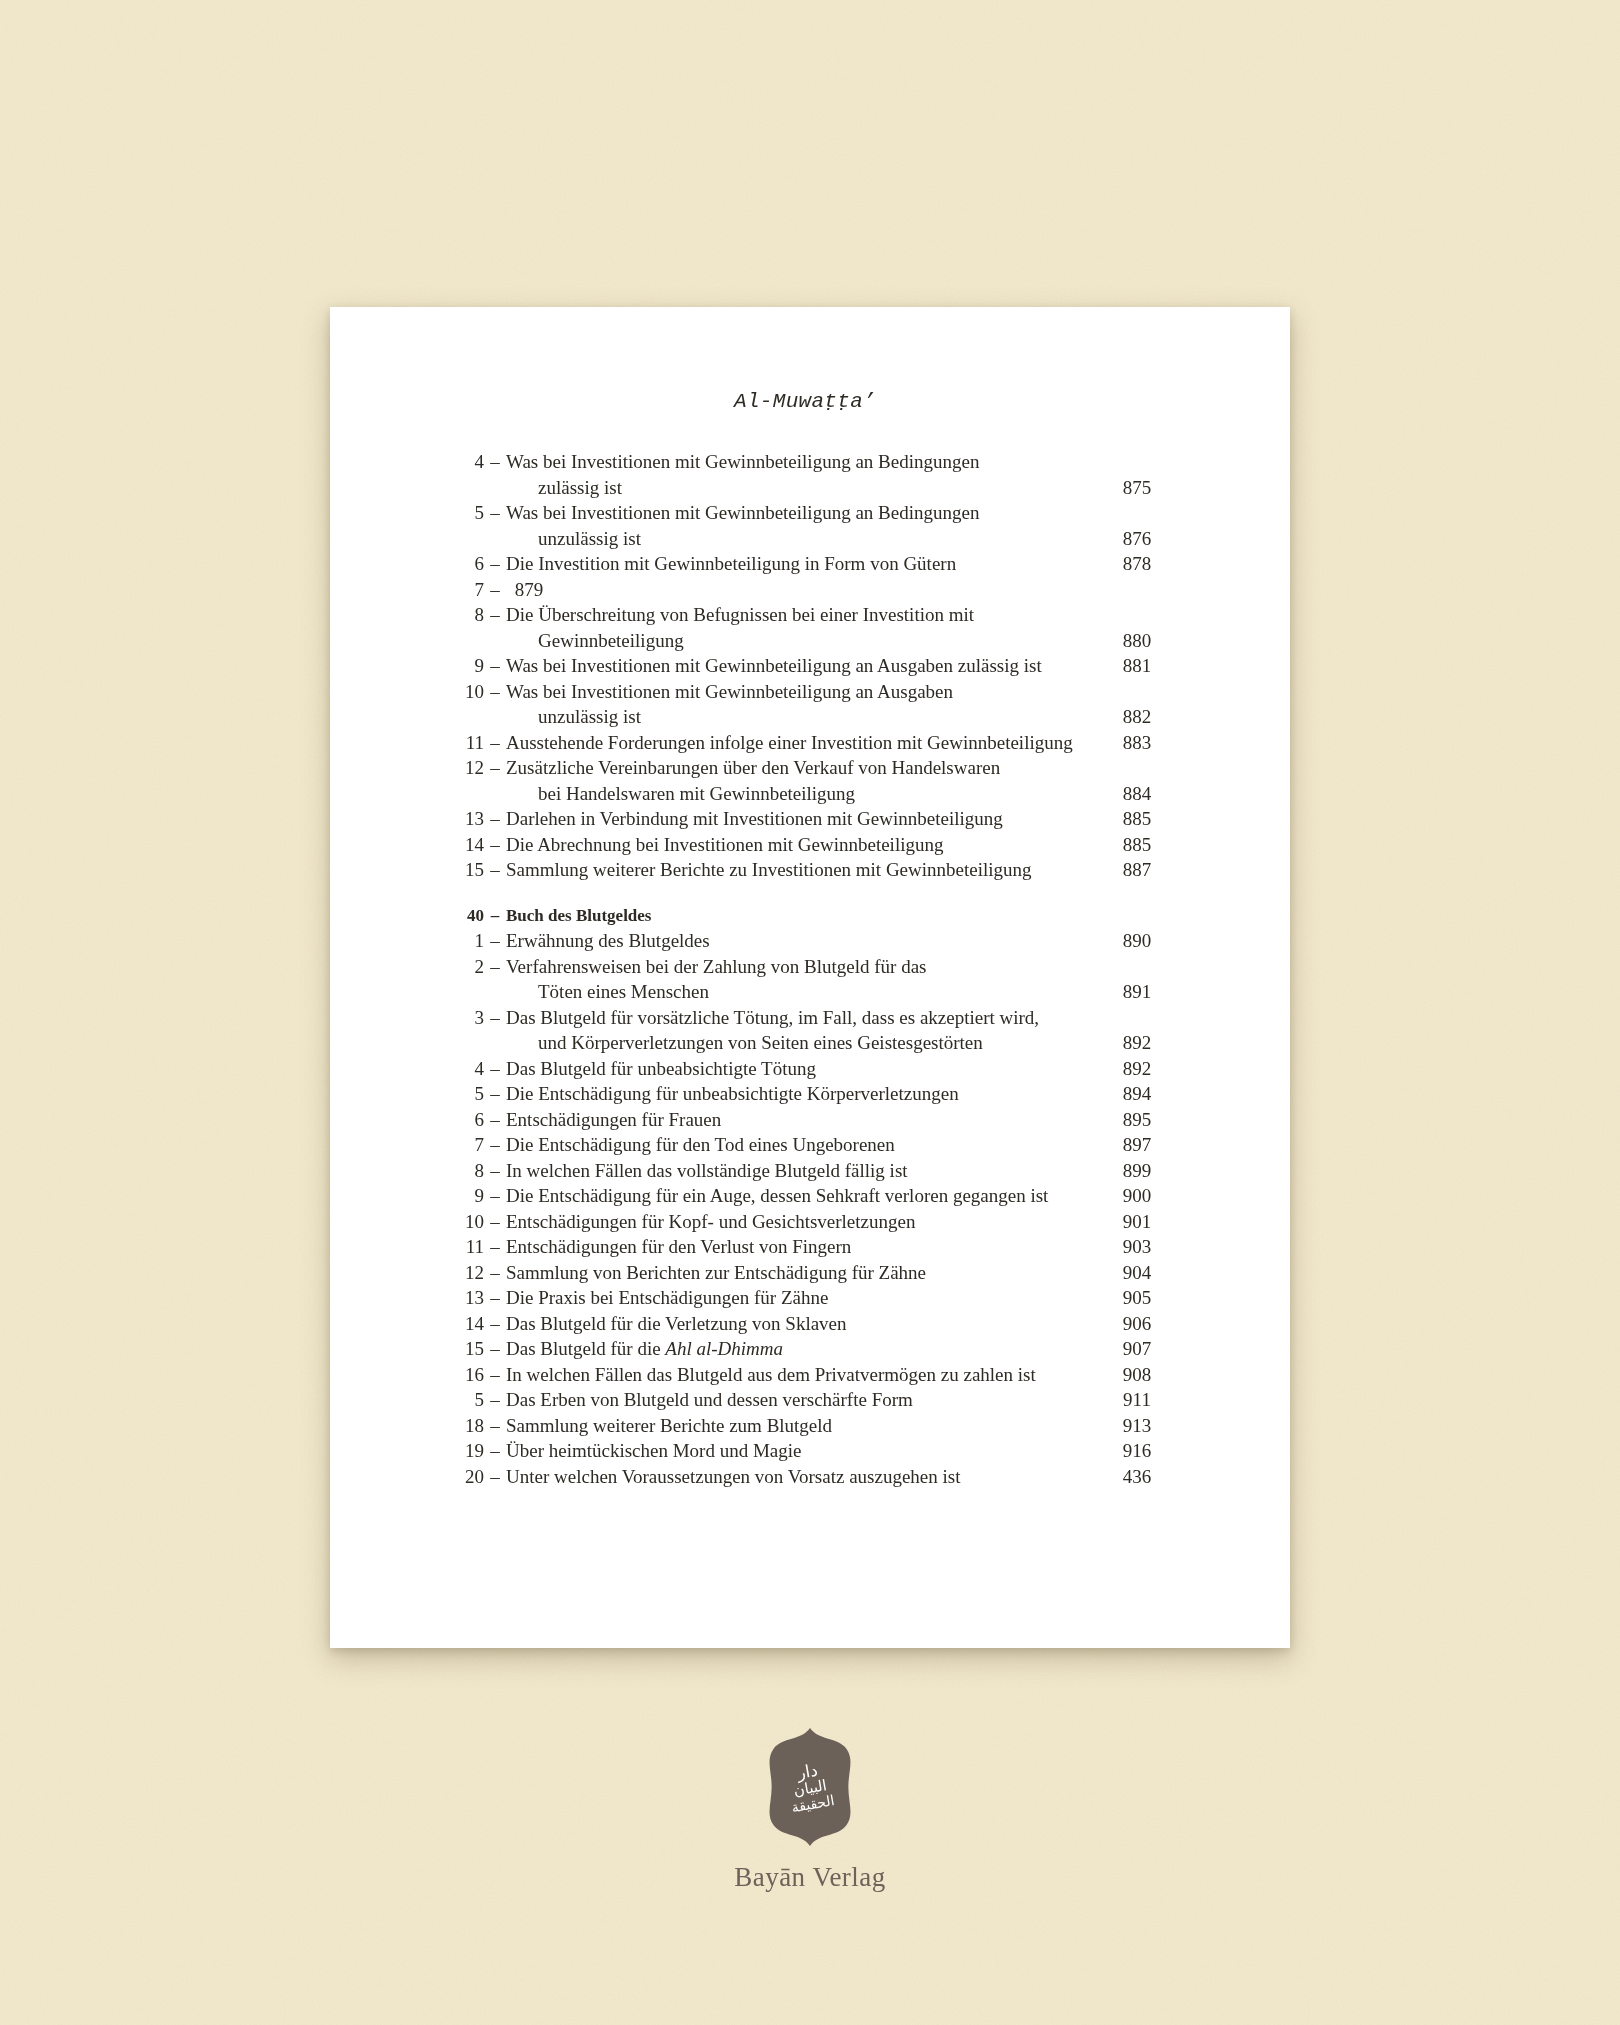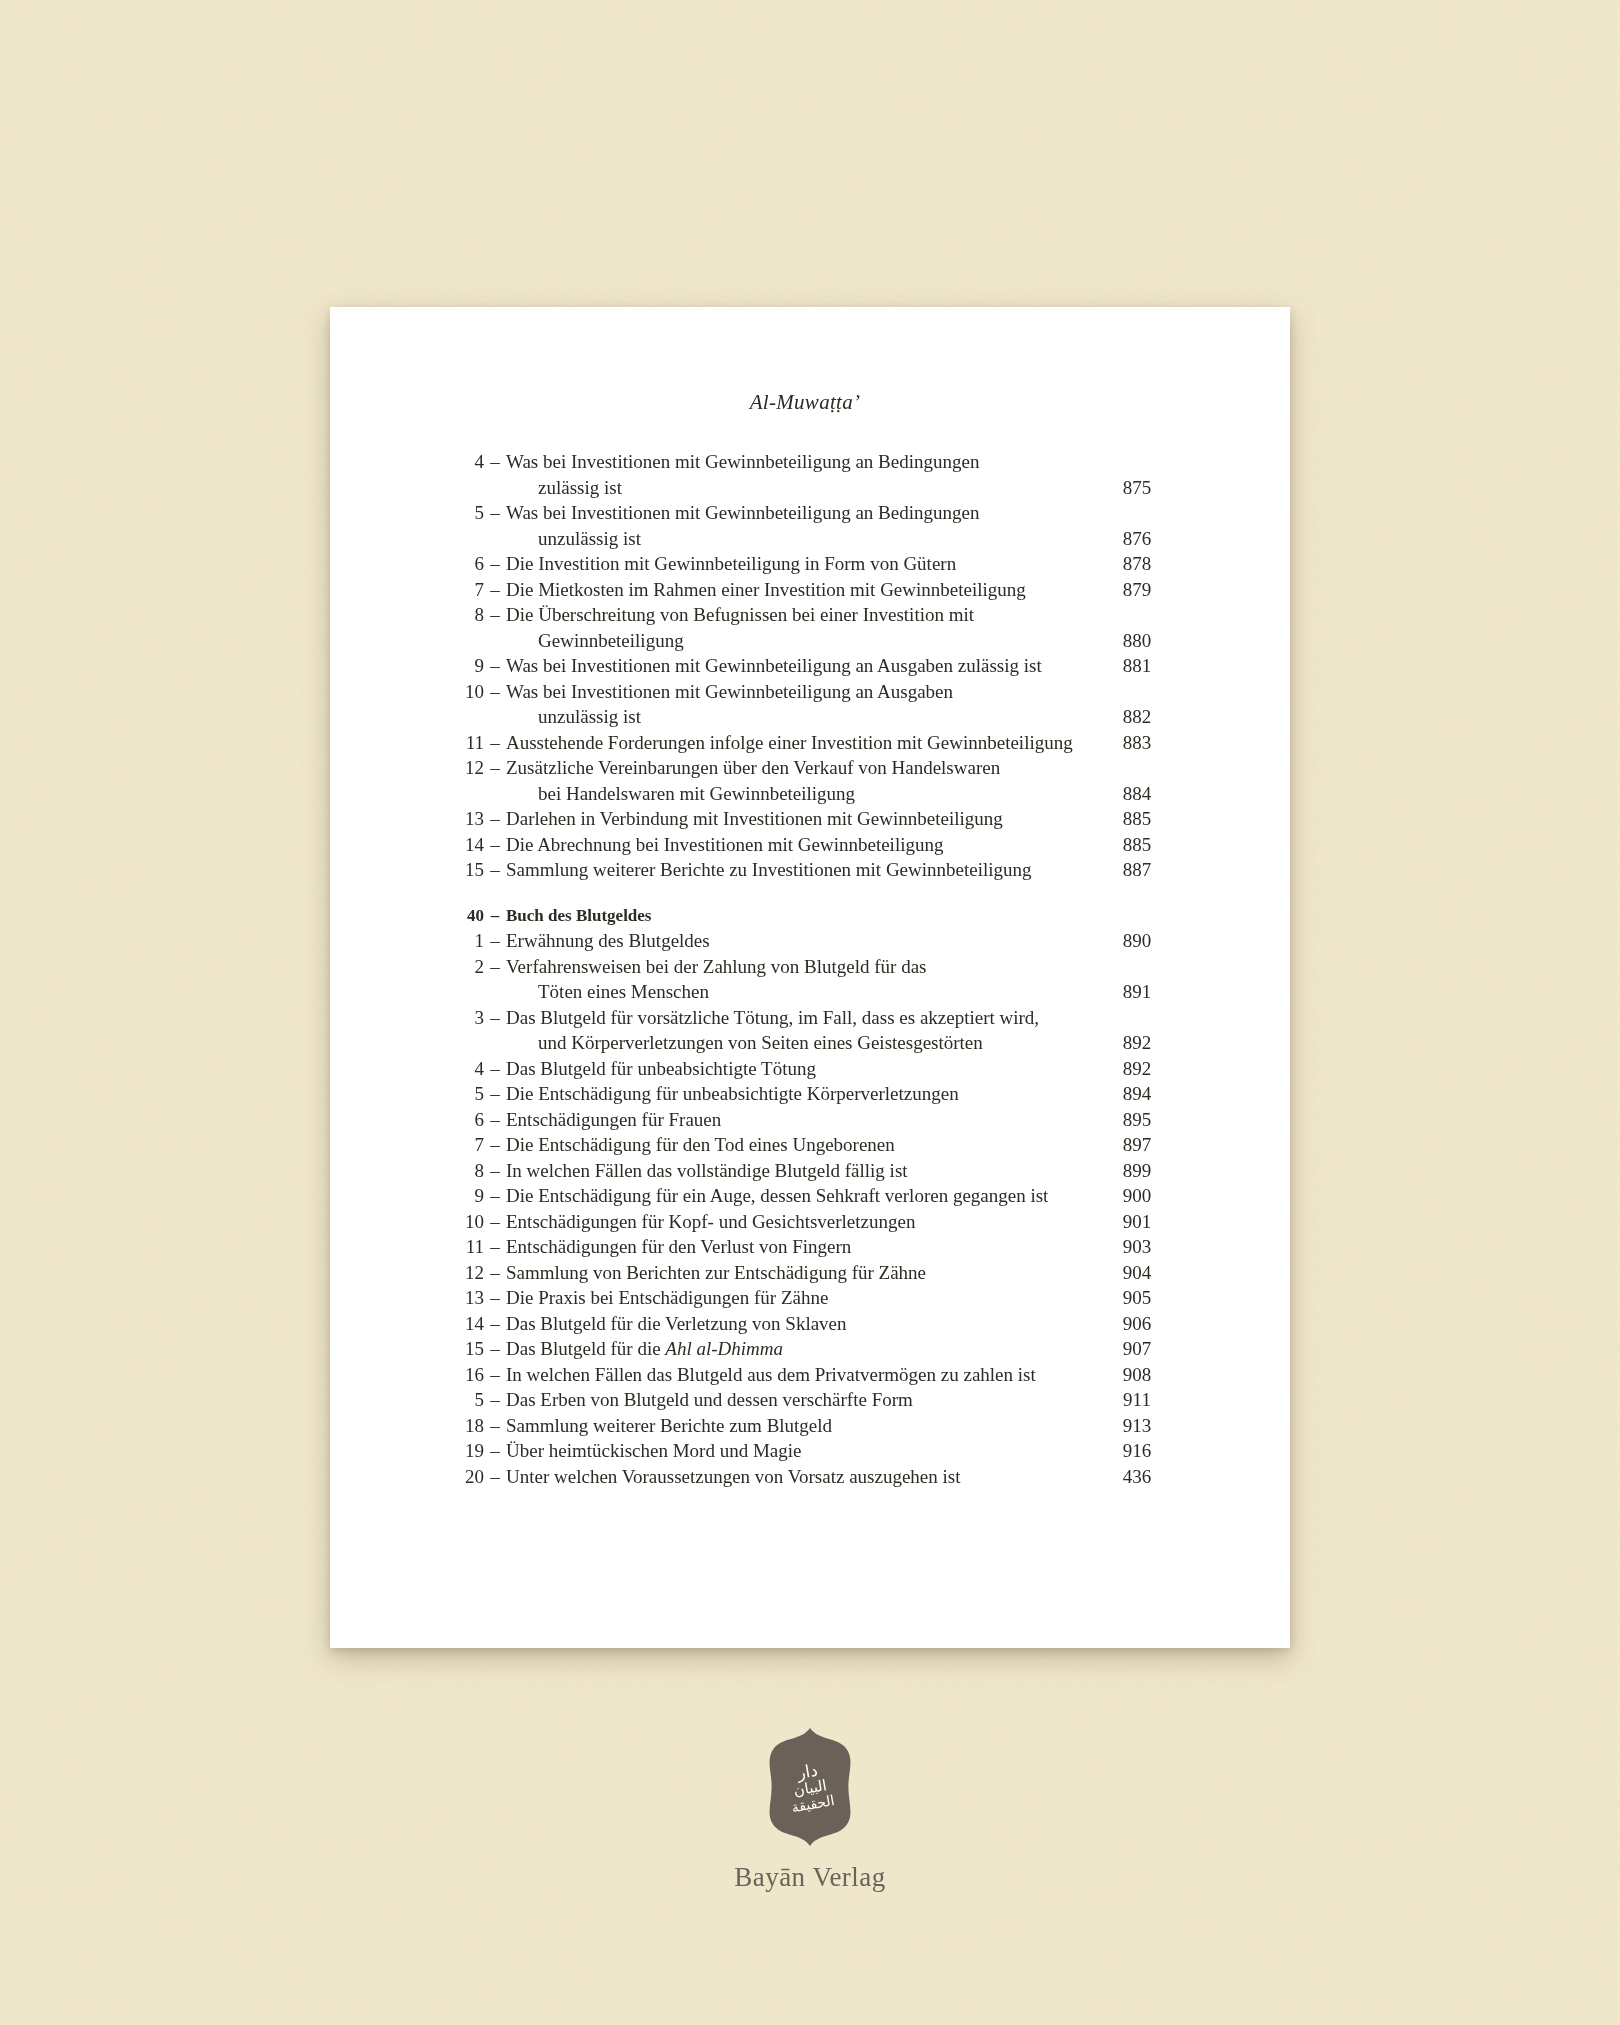--- a/index.html
+++ b/index.html
@@ -17,21 +17,21 @@
     position:absolute; left:330px; top:307px;
     width:960px; height:1341px;
     background:#ffffff;
     box-shadow:0 10px 26px rgba(92,74,40,.30), 0 3px 8px rgba(92,74,40,.18);
   }
   .sheet-content { padding:82px 130px 0 120px; color:#2e2a24; }
 
   .book-title {
     margin:0 0 34px 0;
     text-align:center;
-    font-family:Liberation Serif, serif;
+    font-family:Liberation Mono, monospace;
     font-style:italic; font-weight:normal;
     font-size:21px; line-height:26px;
     letter-spacing:.3px;
   }
 
   .toc { font-size:19px; line-height:25.5px; }
   .row { display:flex; align-items:baseline; }
   .row .num { flex:0 0 34px; text-align:right; }
   .row .dash { flex:0 0 22px; text-align:center; }
   .row .t { flex:1 1 auto; white-space:nowrap; overflow:hidden; }
@@ -109,21 +109,20 @@
           </div>
           <div class="row">
             <span class="num">6</span>
             <span class="dash">–</span>
             <span class="t">Die Investition mit Gewinnbeteiligung in Form von Gütern</span>
             <span class="pg">878</span>
           </div>
           <div class="row">
             <span class="num">7</span>
             <span class="dash">–</span>
-            <span class="t">Die Mietkosten im Rahmen einer Investition mit Gewinnbeteiligung</span>
             <span class="pg">879</span>
           </div>
           <div class="row">
             <span class="num">8</span>
             <span class="dash">–</span>
             <span class="t">Die Überschreitung von Befugnissen bei einer Investition mit</span>
             <span class="pg"></span>
           </div>
           <div class="row cont">
             <span class="num"></span>

